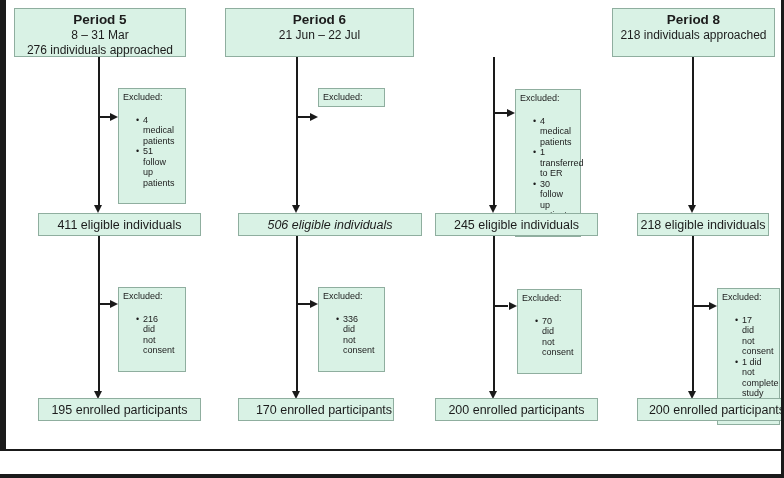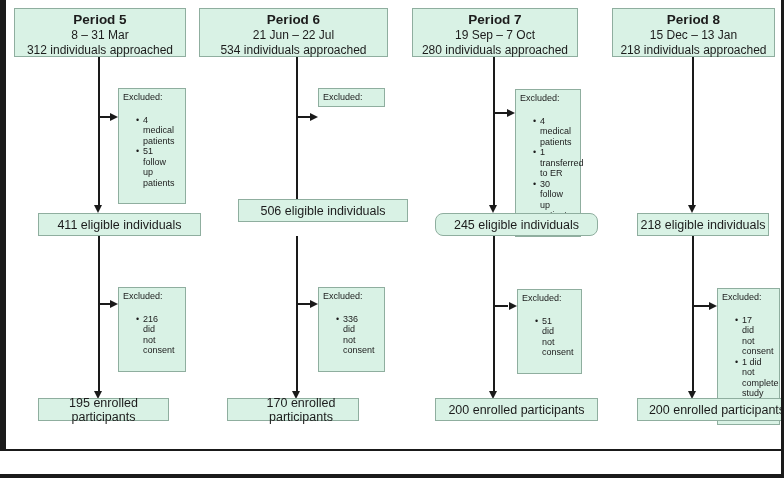--- a/index.html
+++ b/index.html
@@ -59,21 +59,21 @@
   }
 </style>
 </head>
 <body>
 
 <div class="canvas" style="--bg: #ffffff; --fill: #d9f2e5; --stroke: #8fae9f; --line: #1a1a1a; --text: #1c1c1c;">
 
   <div class="box hdr" style="left:14px;top:8px;width:172px;">
     <div class="title">Period 5</div>
     <div class="sub">8 – 31 Mar</div>
-    <div class="sub">312 individuals approached</div>
+    <div class="sub">276 individuals approached</div>
   </div>
   <div class="vline" style="left:98px;top:57px;height:149px;"></div>
   <div class="ah-down" style="left:94px;top:205px;"></div>
   <div class="hline" style="left:99px;top:116px;width:13px;"></div>
   <div class="ah-right" style="left:110px;top:113px;"></div>
   <div class="box excl" style="left:118px;top:88px;width:68px;">
     <div class="excl-hd">Excluded:</div>
     <ul>
       <li>4 medical patients</li>
       <li>51 follow up patients</li>
@@ -85,90 +85,83 @@
   <div class="vline" style="left:98px;top:236px;height:156px;"></div>
   <div class="ah-down" style="left:94px;top:391px;"></div>
   <div class="hline" style="left:99px;top:303px;width:13px;"></div>
   <div class="ah-right" style="left:110px;top:300px;"></div>
   <div class="box excl" style="left:118px;top:287px;width:68px;">
     <div class="excl-hd">Excluded:</div>
     <ul>
       <li>216 did not consent</li>
     </ul>
   </div>
-  <div class="box mid" style="left:13px;top:398px;width:131px;">
+  <div class="box mid" style="left:13px;top:398px;width:163px;">
     <span>195 enrolled participants</span>
   </div>
 
-  <div class="box hdr" style="left:199px;top:8px;width:189px;">
+  <div class="box hdr" style="left:225px;top:8px;width:189px;">
     <div class="title">Period 6</div>
     <div class="sub">21 Jun – 22 Jul</div>
-    <div class="sub">534 individuals approached</div>
   </div>
   <div class="vline" style="left:296px;top:57px;height:149px;"></div>
   <div class="ah-down" style="left:292px;top:205px;"></div>
   <div class="hline" style="left:297px;top:116px;width:13px;"></div>
   <div class="ah-right" style="left:310px;top:113px;"></div>
   <div class="box excl" style="left:318px;top:88px;width:67px;">
     <div class="excl-hd">Excluded:</div>
   </div>
-  <div class="box mid" style="left:213px;top:199px;width:170px;">
+  <div class="box mid" style="left:213px;top:213px;width:184px;font-style:italic;">
     <span>506 eligible individuals</span>
   </div>
   <div class="vline" style="left:296px;top:236px;height:156px;"></div>
   <div class="ah-down" style="left:292px;top:391px;"></div>
   <div class="hline" style="left:297px;top:303px;width:13px;"></div>
   <div class="ah-right" style="left:310px;top:300px;"></div>
   <div class="box excl" style="left:318px;top:287px;width:67px;">
     <div class="excl-hd">Excluded:</div>
     <ul>
       <li>336 did not consent</li>
     </ul>
   </div>
-  <div class="box mid" style="left:202px;top:398px;width:132px;padding-left:16px;">
+  <div class="box mid" style="left:213px;top:398px;width:156px;padding-left:16px;">
     <span>170 enrolled participants</span>
   </div>
 
-  <div class="box hdr" style="left:412px;top:8px;width:166px;">
-    <div class="title">Period 7</div>
-    <div class="sub">19 Sep – 7 Oct</div>
-    <div class="sub">280 individuals approached</div>
-  </div>
   <div class="vline" style="left:493px;top:57px;height:149px;"></div>
   <div class="ah-down" style="left:489px;top:205px;"></div>
   <div class="hline" style="left:494px;top:112px;width:13px;"></div>
   <div class="ah-right" style="left:507px;top:109px;"></div>
   <div class="box excl" style="left:515px;top:89px;width:66px;">
     <div class="excl-hd">Excluded:</div>
     <ul>
       <li>4 medical patients</li>
       <li>1 transferred to ER</li>
       <li>30 follow up patients</li>
     </ul>
   </div>
-  <div class="box mid" style="left:410px;top:213px;width:163px;border-radius:8px;">
+  <div class="box mid" style="left:410px;top:213px;width:163px;">
     <span>245 eligible individuals</span>
   </div>
   <div class="vline" style="left:493px;top:236px;height:156px;"></div>
   <div class="ah-down" style="left:489px;top:391px;"></div>
   <div class="hline" style="left:494px;top:305px;width:14px;"></div>
   <div class="ah-right" style="left:509px;top:302px;"></div>
   <div class="box excl" style="left:517px;top:289px;width:65px;">
     <div class="excl-hd">Excluded:</div>
     <ul>
-      <li>51 did not consent</li>
+      <li>70 did not consent</li>
     </ul>
   </div>
   <div class="box mid" style="left:410px;top:398px;width:163px;">
     <span>200 enrolled participants</span>
   </div>
 
   <div class="box hdr" style="left:612px;top:8px;width:163px;">
     <div class="title">Period 8</div>
-    <div class="sub">15 Dec – 13 Jan</div>
     <div class="sub">218 individuals approached</div>
   </div>
   <div class="vline" style="left:692px;top:57px;height:149px;"></div>
   <div class="ah-down" style="left:688px;top:205px;"></div>
   <div class="box mid" style="left:612px;top:213px;width:132px;">
     <span>218 eligible individuals</span>
   </div>
   <div class="vline" style="left:692px;top:236px;height:156px;"></div>
   <div class="ah-down" style="left:688px;top:391px;"></div>
   <div class="hline" style="left:693px;top:305px;width:16px;"></div>

